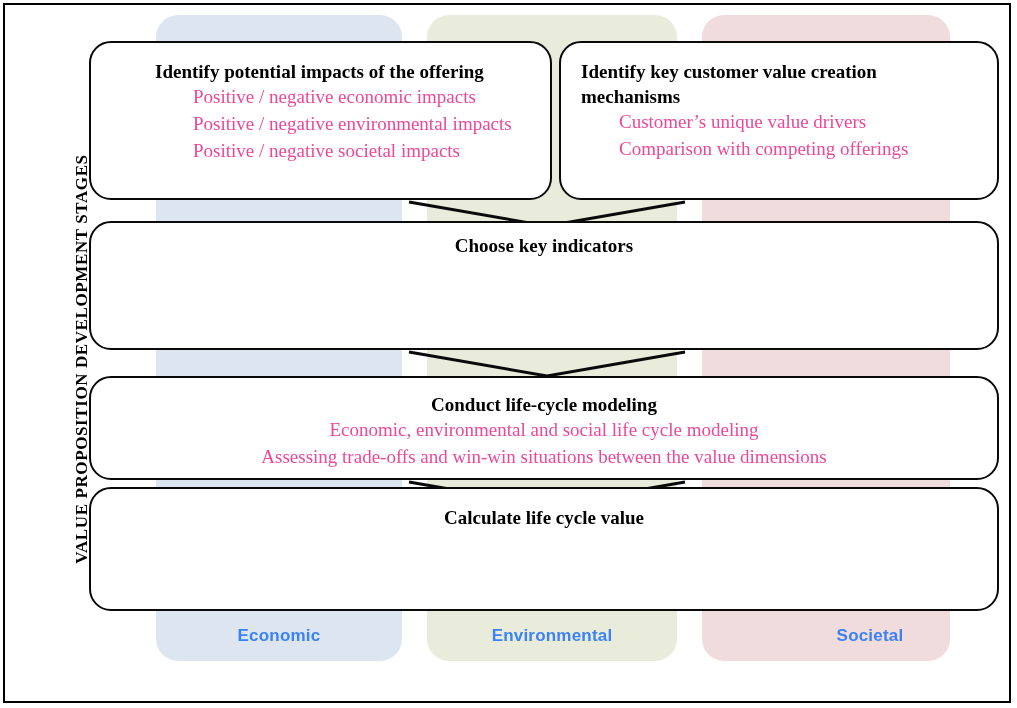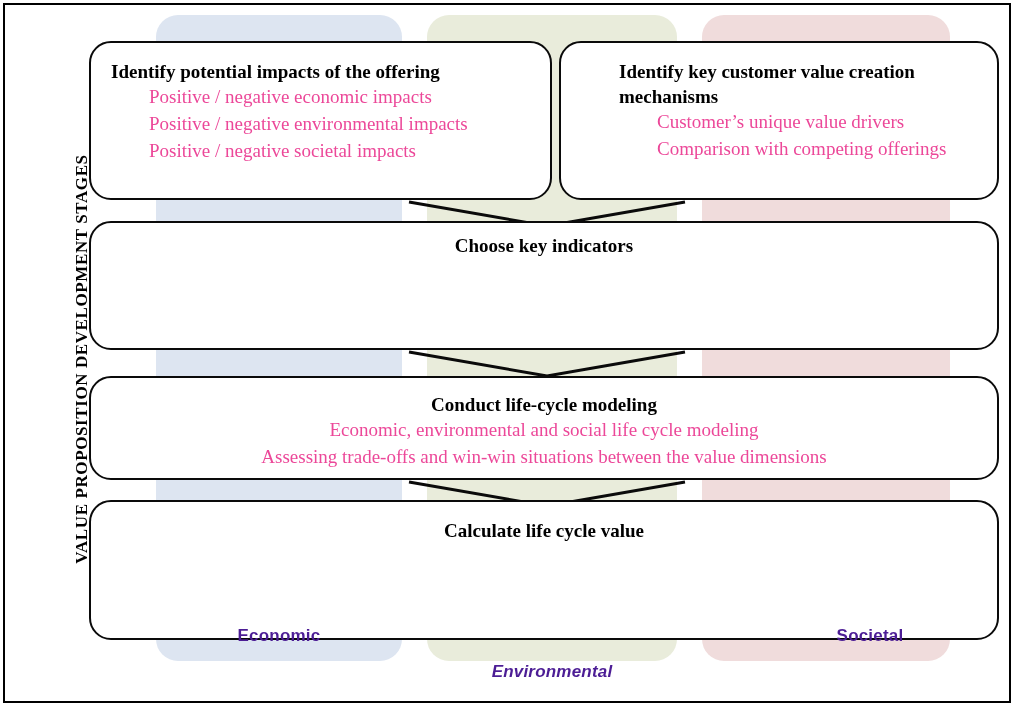--- a/index.html
+++ b/index.html
@@ -36,25 +36,25 @@
   #band-societal      { left: 697px; top: 10px; width: 248px; height: 646px; }
 
   
   .band-label {
     position: absolute;
     z-index: 4;
     text-align: center;
     font-family: "Liberation Sans", "DejaVu Sans", sans-serif;
     font-weight: bold;
     font-size: 17px;
-    color: #4c1d95;
+    color: #3b82f6;
     letter-spacing: 0.2px;
   }
   #label-economic      { left: 151px; top: 621px; width: 246px; }
-  #label-environmental { left: 422px; top: 657px; width: 250px; font-style: italic; }
+  #label-environmental { left: 422px; top: 621px; width: 250px; }
   #label-societal      { left: 697px; top: 621px; width: 248px; padding-left: 44px; }
 
   
   #stages-label {
     position: absolute;
     z-index: 5;
     left: -153px;
     top: 344px;
     width: 460px;
     text-align: center;
@@ -77,25 +77,25 @@
   
   .stage-box {
     position: absolute;
     z-index: 3;
     background: #ffffff;
     border: 2.5px solid #0a0a0a;
     border-radius: 22px;
     box-sizing: border-box;
   }
 
-  #box-impacts     { left: 84px;  top: 36px;  width: 463px; height: 159px; }
-  #box-mechanisms  { left: 554px; top: 36px; width: 440px; height: 159px; padding-left: 38px; }
+  #box-impacts     { left: 84px;  top: 36px;  width: 463px; height: 159px; padding-left: 44px; }
+  #box-mechanisms  { left: 554px; top: 36px; width: 440px; height: 159px; }
   #box-indicators  { left: 84px;  top: 216px; width: 910px; height: 129px; }
   #box-modeling    { left: 84px;  top: 371px; width: 910px; height: 104px; }
-  #box-value       { left: 84px;  top: 495px; width: 910px; height: 140px; }
+  #box-value       { left: 84px;  top: 482px; width: 910px; height: 124px; }
 
   .box-title {
     font-weight: bold;
     font-size: 19px;
     color: #000000;
     line-height: 1.32;
   }
   .box-line {
     font-size: 19px;
     color: #ec4899;

